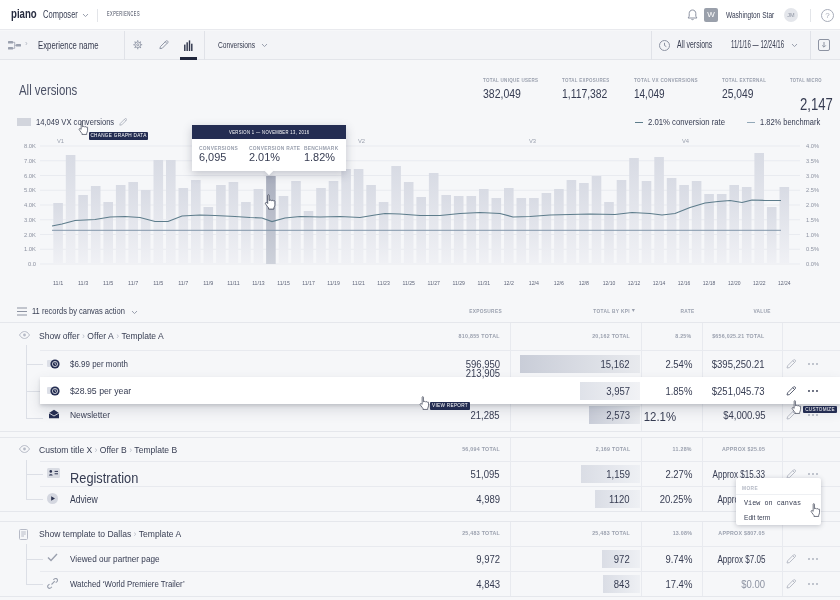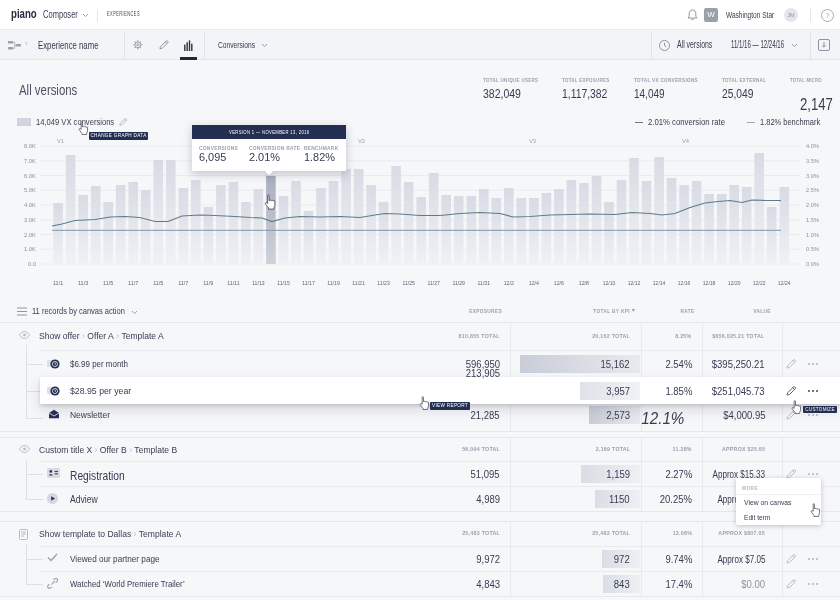--- a/index.html
+++ b/index.html
@@ -332,21 +332,21 @@
         <circle cx="10" cy="2" r="1.05" fill="#b2b7c2"></circle>
       </svg></div>
 <div style="position:absolute;left:48px;top:408.5px;line-height:0;font-size:0;"><svg width="12" height="10" viewBox="0 0 12 10">
         <path d="M1 4 L6 0.8 L11 4 L11 9.2 L1 9.2 Z" fill="#242d52"></path>
         <path d="M1 4 L6 7 L11 4" fill="none" stroke="#f5f6f8" stroke-width="0.8"></path>
       </svg></div>
 <div style="position:absolute;left:70px;top:411.1px;white-space:nowrap;font-size:9px;line-height:1;"><span style="display:inline-block;transform:scaleX(0.94);transform-origin:0 0;letter-spacing:0px;color:#363c52;font-weight:400;white-space:nowrap;">Newsletter</span></div>
 <div style="position:absolute;right:340px;top:410.5px;white-space:nowrap;font-size:10px;line-height:1;"><span style="display:inline-block;transform:scaleX(0.95);transform-origin:100% 0;letter-spacing:0px;color:#363c52;font-weight:400;white-space:nowrap;">21,285</span></div>
 <div style="position:absolute;left:589px;top:405.5px;width:51px;height:18px;background:linear-gradient(90deg,#c9cdd8,#e8eaee);"></div>
 <div style="position:absolute;right:210px;top:410.5px;z-index:5;white-space:nowrap;font-size:10px;line-height:1;"><span style="display:inline-block;transform:scaleX(0.95);transform-origin:100% 0;letter-spacing:0px;color:#363c52;font-weight:400;white-space:nowrap;">2,573</span></div>
-<div style="position:absolute;right:156px;top:410.5px;white-space:nowrap;font-size:16px;line-height:1;font-style:italic;"><span style="display:inline-block;transform:scaleX(0.95);transform-origin:100% 0;letter-spacing:0px;color:#363c52;font-weight:400;white-space:nowrap;">12.1%</span></div>
+<div style="position:absolute;right:164px;top:410.5px;white-space:nowrap;font-size:12px;line-height:1;"><span style="display:inline-block;transform:scaleX(0.95);transform-origin:100% 0;letter-spacing:0px;color:#363c52;font-weight:400;white-space:nowrap;">12.1%</span></div>
 <div style="position:absolute;right:75px;top:410.5px;white-space:nowrap;font-size:10px;line-height:1;"><span style="display:inline-block;transform:scaleX(0.95);transform-origin:100% 0;letter-spacing:0px;color:#363c52;font-weight:400;white-space:nowrap;">$4,000.95</span></div>
 <div style="position:absolute;left:786px;top:409.5px;line-height:0;font-size:0;"><svg width="10" height="10" viewBox="0 0 10 10">
         <path d="M1 9 L1.6 6.8 L7.4 1 C7.9 0.5 8.7 0.5 9.2 1 C9.7 1.5 9.7 2.3 9.2 2.8 L3.4 8.6 Z" fill="none" stroke="#b2b7c2" stroke-width="0.9"></path>
         <line x1="6.7" y1="1.7" x2="8.5" y2="3.5" stroke="#b2b7c2" stroke-width="0.9"></line>
       </svg></div>
 <div style="position:absolute;left:807px;top:412.5px;line-height:0;font-size:0;"><svg width="12" height="4" viewBox="0 0 12 4">
         <circle cx="2" cy="2" r="1.05" fill="#b2b7c2"></circle>
         <circle cx="6" cy="2" r="1.05" fill="#b2b7c2"></circle>
         <circle cx="10" cy="2" r="1.05" fill="#b2b7c2"></circle>
       </svg></div>
@@ -362,21 +362,21 @@
 <div style="position:absolute;left:26px;top:460px;width:1px;height:38.5px;background:#dcdfe6;"></div>
 <div style="position:absolute;left:26px;top:473.5px;width:17px;height:1px;background:#dcdfe6;"></div>
 <div style="position:absolute;left:26px;top:498.5px;width:17px;height:1px;background:#dcdfe6;"></div>
 <div style="position:absolute;left:47px;top:467.5px;line-height:0;font-size:0;"><svg width="13" height="10" viewBox="0 0 13 10">
         <rect x="0" y="0" width="13" height="10" rx="1.5" fill="#d9dce3"></rect>
         <circle cx="3.8" cy="3.4" r="1.3" fill="#2c3350"></circle>
         <path d="M1.9 7.4 C2.1 5.8 5.5 5.8 5.7 7.4 Z" fill="#2c3350"></path>
         <line x1="7.6" y1="3.4" x2="11" y2="3.4" stroke="#2c3350" stroke-width="1"></line>
         <line x1="7.6" y1="5.8" x2="11" y2="5.8" stroke="#2c3350" stroke-width="1"></line>
       </svg></div>
-<div style="position:absolute;left:70px;top:470.1px;white-space:nowrap;font-size:12px;line-height:1;"><span style="display:inline-block;transform:scaleX(0.854);transform-origin:0 0;letter-spacing:0px;color:#363c52;font-weight:400;white-space:nowrap;">Registration</span></div>
+<div style="position:absolute;left:70px;top:470.1px;white-space:nowrap;font-size:15px;line-height:1;"><span style="display:inline-block;transform:scaleX(0.854);transform-origin:0 0;letter-spacing:0px;color:#363c52;font-weight:400;white-space:nowrap;">Registration</span></div>
 <div style="position:absolute;right:340px;top:469.5px;white-space:nowrap;font-size:10px;line-height:1;"><span style="display:inline-block;transform:scaleX(0.95);transform-origin:100% 0;letter-spacing:0px;color:#363c52;font-weight:400;white-space:nowrap;">51,095</span></div>
 <div style="position:absolute;left:581px;top:464.5px;width:59px;height:18px;background:linear-gradient(90deg,#dadde5,#eef0f4);"></div>
 <div style="position:absolute;right:210px;top:469.5px;z-index:5;white-space:nowrap;font-size:10px;line-height:1;"><span style="display:inline-block;transform:scaleX(0.95);transform-origin:100% 0;letter-spacing:0px;color:#363c52;font-weight:400;white-space:nowrap;">1,159</span></div>
 <div style="position:absolute;right:148px;top:469.5px;white-space:nowrap;font-size:10px;line-height:1;"><span style="display:inline-block;transform:scaleX(0.95);transform-origin:100% 0;letter-spacing:0px;color:#363c52;font-weight:400;white-space:nowrap;">2.27%</span></div>
 <div style="position:absolute;right:75px;top:469.5px;white-space:nowrap;font-size:10px;line-height:1;"><span style="display:inline-block;transform:scaleX(0.8075);transform-origin:100% 0;letter-spacing:0px;color:#363c52;font-weight:400;white-space:nowrap;">Approx $15.33</span></div>
 <div style="position:absolute;left:786px;top:468.5px;line-height:0;font-size:0;"><svg width="10" height="10" viewBox="0 0 10 10">
         <path d="M1 9 L1.6 6.8 L7.4 1 C7.9 0.5 8.7 0.5 9.2 1 C9.7 1.5 9.7 2.3 9.2 2.8 L3.4 8.6 Z" fill="none" stroke="#b2b7c2" stroke-width="0.9"></path>
         <line x1="6.7" y1="1.7" x2="8.5" y2="3.5" stroke="#b2b7c2" stroke-width="0.9"></line>
       </svg></div>
 <div style="position:absolute;left:807px;top:471.5px;line-height:0;font-size:0;"><svg width="12" height="4" viewBox="0 0 12 4">
@@ -384,21 +384,21 @@
         <circle cx="6" cy="2" r="1.05" fill="#b2b7c2"></circle>
         <circle cx="10" cy="2" r="1.05" fill="#b2b7c2"></circle>
       </svg></div>
 <div style="position:absolute;left:47px;top:492.5px;line-height:0;font-size:0;"><svg width="11" height="11" viewBox="0 0 11 11">
         <circle cx="5.5" cy="5.5" r="5.5" fill="#d4d7e0"></circle>
         <path d="M4.2 3.2 L8 5.5 L4.2 7.8 Z" fill="#2c3350"></path>
       </svg></div>
 <div style="position:absolute;left:70px;top:495.1px;white-space:nowrap;font-size:10px;line-height:1;"><span style="display:inline-block;transform:scaleX(0.86);transform-origin:0 0;letter-spacing:0px;color:#363c52;font-weight:400;white-space:nowrap;">Adview</span></div>
 <div style="position:absolute;right:340px;top:494.5px;white-space:nowrap;font-size:10px;line-height:1;"><span style="display:inline-block;transform:scaleX(0.95);transform-origin:100% 0;letter-spacing:0px;color:#363c52;font-weight:400;white-space:nowrap;">4,989</span></div>
 <div style="position:absolute;left:595px;top:489.5px;width:45px;height:18px;background:linear-gradient(90deg,#dadde5,#eef0f4);"></div>
-<div style="position:absolute;right:210px;top:494.5px;z-index:5;white-space:nowrap;font-size:10px;line-height:1;"><span style="display:inline-block;transform:scaleX(0.95);transform-origin:100% 0;letter-spacing:0px;color:#363c52;font-weight:400;white-space:nowrap;">1150</span></div>
+<div style="position:absolute;right:210px;top:494.5px;z-index:5;white-space:nowrap;font-size:10px;line-height:1;"><span style="display:inline-block;transform:scaleX(0.95);transform-origin:100% 0;letter-spacing:0px;color:#363c52;font-weight:400;white-space:nowrap;">1120</span></div>
 <div style="position:absolute;right:148px;top:494.5px;white-space:nowrap;font-size:10px;line-height:1;"><span style="display:inline-block;transform:scaleX(0.95);transform-origin:100% 0;letter-spacing:0px;color:#363c52;font-weight:400;white-space:nowrap;">20.25%</span></div>
 <div style="position:absolute;right:75px;top:494.5px;white-space:nowrap;font-size:10px;line-height:1;"><span style="display:inline-block;transform:scaleX(0.8075);transform-origin:100% 0;letter-spacing:0px;color:#363c52;font-weight:400;white-space:nowrap;">Approx $7.05</span></div>
 <div style="position:absolute;left:786px;top:493.5px;line-height:0;font-size:0;"><svg width="10" height="10" viewBox="0 0 10 10">
         <path d="M1 9 L1.6 6.8 L7.4 1 C7.9 0.5 8.7 0.5 9.2 1 C9.7 1.5 9.7 2.3 9.2 2.8 L3.4 8.6 Z" fill="none" stroke="#b2b7c2" stroke-width="0.9"></path>
         <line x1="6.7" y1="1.7" x2="8.5" y2="3.5" stroke="#b2b7c2" stroke-width="0.9"></line>
       </svg></div>
 <div style="position:absolute;left:807px;top:496.5px;line-height:0;font-size:0;"><svg width="12" height="4" viewBox="0 0 12 4">
         <circle cx="2" cy="2" r="1.05" fill="#b2b7c2"></circle>
         <circle cx="6" cy="2" r="1.05" fill="#b2b7c2"></circle>
         <circle cx="10" cy="2" r="1.05" fill="#b2b7c2"></circle>
@@ -491,17 +491,17 @@
 <svg width="12.8" height="16.0" viewBox="0 0 16 20" style="position:absolute;left:418px;top:396px;z-index:60;">
       <path d="M5.2 1.6 C5.2 0.6 6.8 0.6 6.8 1.6 L6.8 7.2 L7.4 7.3 C7.5 6.5 9 6.5 9.1 7.4 L9.7 7.5 C9.9 6.8 11.2 6.9 11.3 7.7 L11.9 7.8 C12.1 7.2 13.2 7.3 13.2 8.2 L13.2 11.6 C13.2 13.4 12.5 14.3 12.1 15.3 L12.1 16.8 L6.2 16.8 L6.2 15.4 C5.6 14.7 4.6 13.6 3.8 12.4 C3.2 11.5 2.1 10.4 2.9 9.7 C3.5 9.2 4.5 9.6 5.2 10.5 Z" fill="#fff" stroke="#3c4254" stroke-width="0.9"></path>
     </svg>
 <div style="position:absolute;left:803px;top:405.5px;width:34px;height:7.5px;background:#242d52;border-radius:1px;color:#fff;font-size:4.6px;letter-spacing:0.3px;text-align:center;line-height:7.5px;z-index:55;white-space:nowrap;">CUSTOMIZE</div>
 <svg width="12.8" height="16.0" viewBox="0 0 16 20" style="position:absolute;left:790px;top:400px;z-index:60;">
       <path d="M5.2 1.6 C5.2 0.6 6.8 0.6 6.8 1.6 L6.8 7.2 L7.4 7.3 C7.5 6.5 9 6.5 9.1 7.4 L9.7 7.5 C9.9 6.8 11.2 6.9 11.3 7.7 L11.9 7.8 C12.1 7.2 13.2 7.3 13.2 8.2 L13.2 11.6 C13.2 13.4 12.5 14.3 12.1 15.3 L12.1 16.8 L6.2 16.8 L6.2 15.4 C5.6 14.7 4.6 13.6 3.8 12.4 C3.2 11.5 2.1 10.4 2.9 9.7 C3.5 9.2 4.5 9.6 5.2 10.5 Z" fill="#fff" stroke="#3c4254" stroke-width="0.9"></path>
     </svg>
 <div style="position:absolute;left:736px;top:478px;width:85px;height:47px;background:#fff;border-radius:2px;box-shadow:0 1px 5px rgba(60,66,85,0.3);z-index:50;"></div>
 <div style="position:absolute;left:742px;top:484.5px;z-index:51;white-space:nowrap;font-size:6px;line-height:1;"><span style="display:inline-block;transform:scaleX(0.8);transform-origin:0 0;letter-spacing:0.5px;color:#b3b8c4;font-weight:700;white-space:nowrap;">MORE</span></div>
 <div style="position:absolute;left:736px;top:494px;width:85px;height:1px;background:#eef0f3;z-index:51;"></div>
-<div style="position:absolute;left:744px;top:499px;z-index:51;white-space:nowrap;font-size:8px;line-height:1;"><span style="display:inline-block;transform:scaleX(0.85);transform-origin:0 0;letter-spacing:0px;color:#3a4055;font-weight:400;white-space:nowrap;">View on canvas</span></div>
+<div style="position:absolute;left:744px;top:499px;z-index:51;white-space:nowrap;font-size:8px;line-height:1;font-family:Liberation Mono, monospace;"><span style="display:inline-block;transform:scaleX(0.85);transform-origin:0 0;letter-spacing:0px;color:#3a4055;font-weight:400;white-space:nowrap;">View on canvas</span></div>
 <div style="position:absolute;left:744px;top:513.5px;z-index:51;white-space:nowrap;font-size:8px;line-height:1;"><span style="display:inline-block;transform:scaleX(0.82);transform-origin:0 0;letter-spacing:0px;color:#3a4055;font-weight:400;white-space:nowrap;">Edit term</span></div>
 <svg width="12.8" height="16.0" viewBox="0 0 16 20" style="position:absolute;left:809px;top:503px;z-index:60;">
       <path d="M5.2 1.6 C5.2 0.6 6.8 0.6 6.8 1.6 L6.8 7.2 L7.4 7.3 C7.5 6.5 9 6.5 9.1 7.4 L9.7 7.5 C9.9 6.8 11.2 6.9 11.3 7.7 L11.9 7.8 C12.1 7.2 13.2 7.3 13.2 8.2 L13.2 11.6 C13.2 13.4 12.5 14.3 12.1 15.3 L12.1 16.8 L6.2 16.8 L6.2 15.4 C5.6 14.7 4.6 13.6 3.8 12.4 C3.2 11.5 2.1 10.4 2.9 9.7 C3.5 9.2 4.5 9.6 5.2 10.5 Z" fill="#fff" stroke="#3c4254" stroke-width="0.9"></path>
     </svg>
 </div>
 </body></html>

